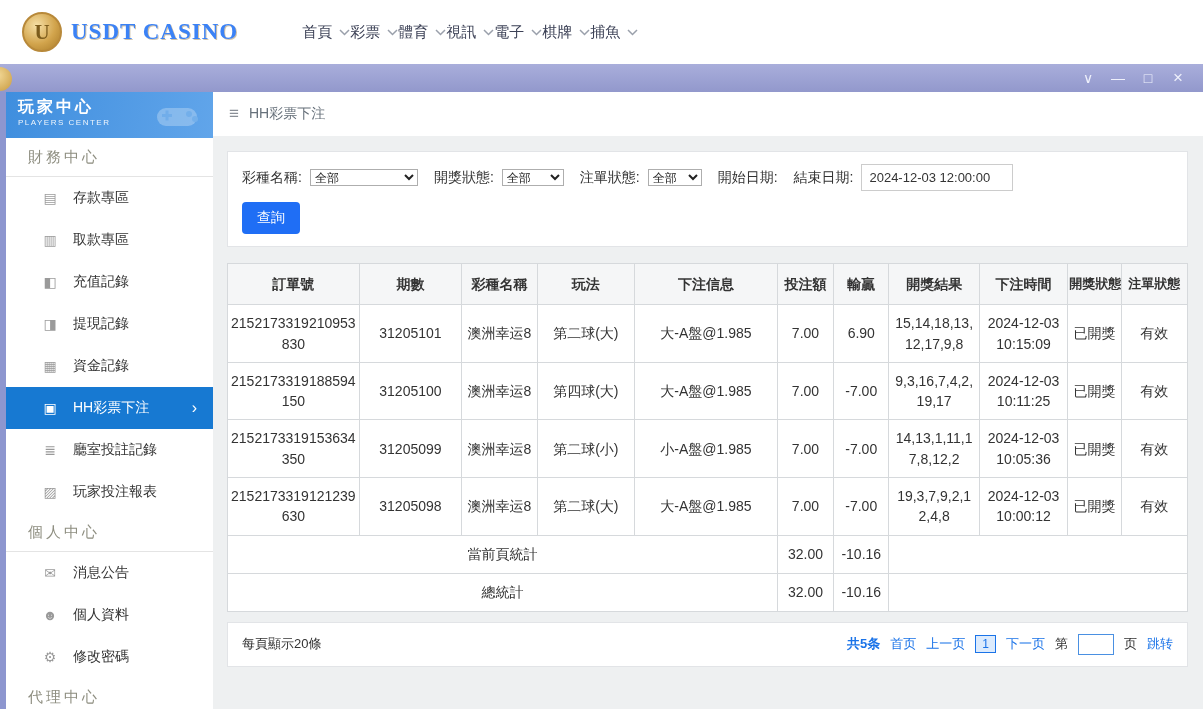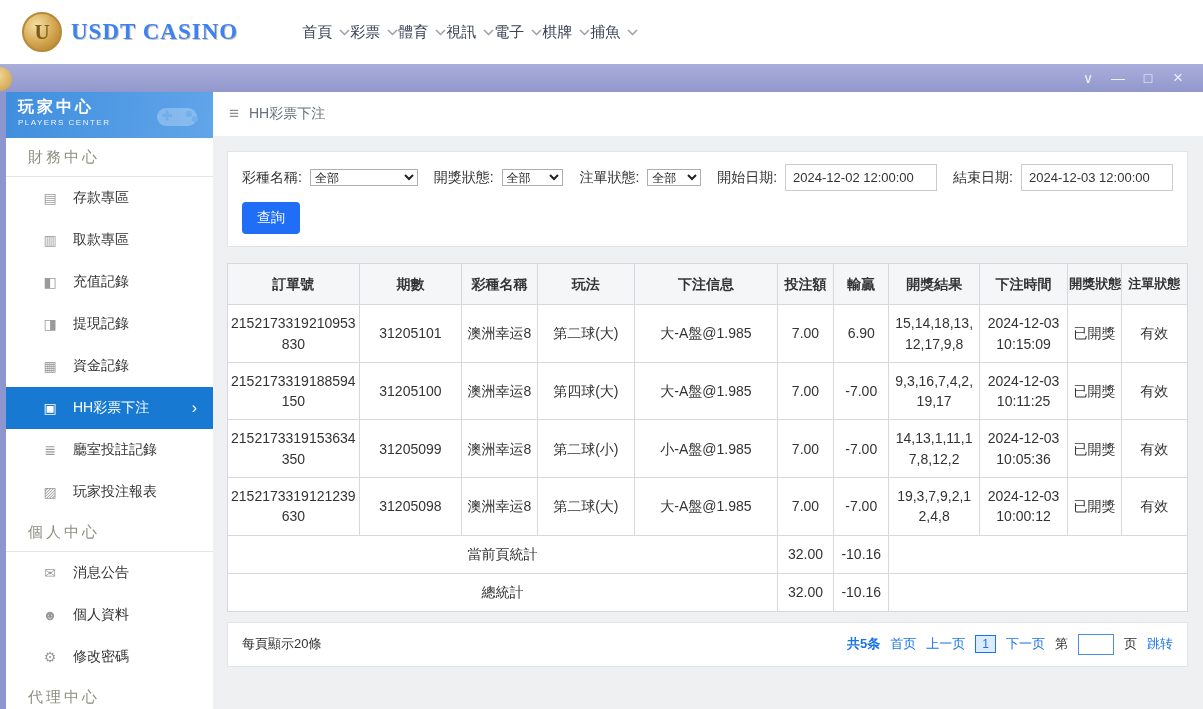--- a/index.html
+++ b/index.html
@@ -232,21 +232,20 @@
           </select>
           <span class="lbl">開獎狀態:</span>
           <select class="sel-mid">
             <option>全部</option>
           </select>
           <span class="lbl">注單狀態:</span>
           <select class="sel-small">
             <option>全部</option>
           </select>
           <span class="lbl">開始日期:</span>
-          <input class="inp-date" type="text" value="2024-12-02 12:00:00" style="">
           <span class="lbl">結束日期:</span>
           <input class="inp-date" type="text" value="2024-12-03 12:00:00" style="">
         </div>
         <button class="btn-query">查詢</button>
       </div>
 
       <div class="table-wrap">
         <table>
           <colgroup>
             <col style="width:131px">

